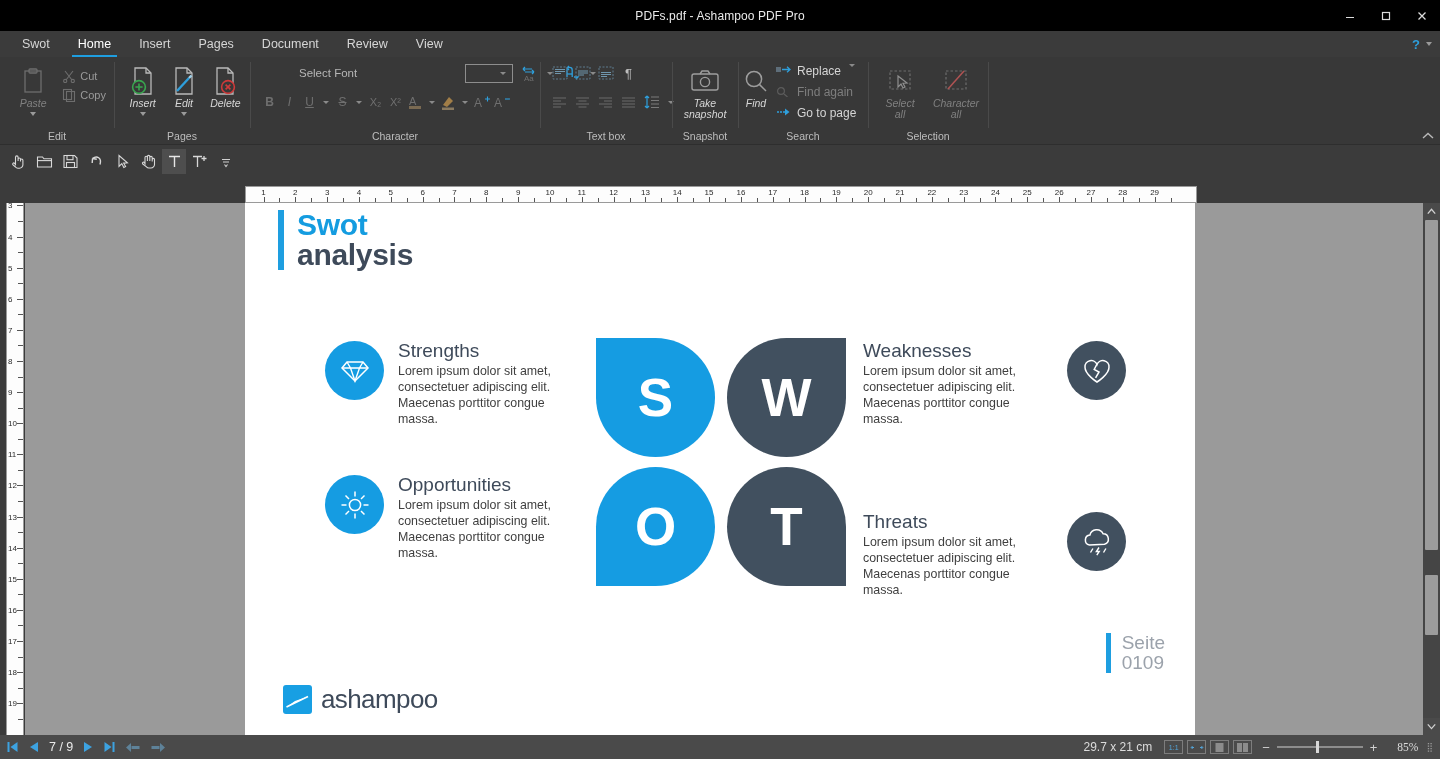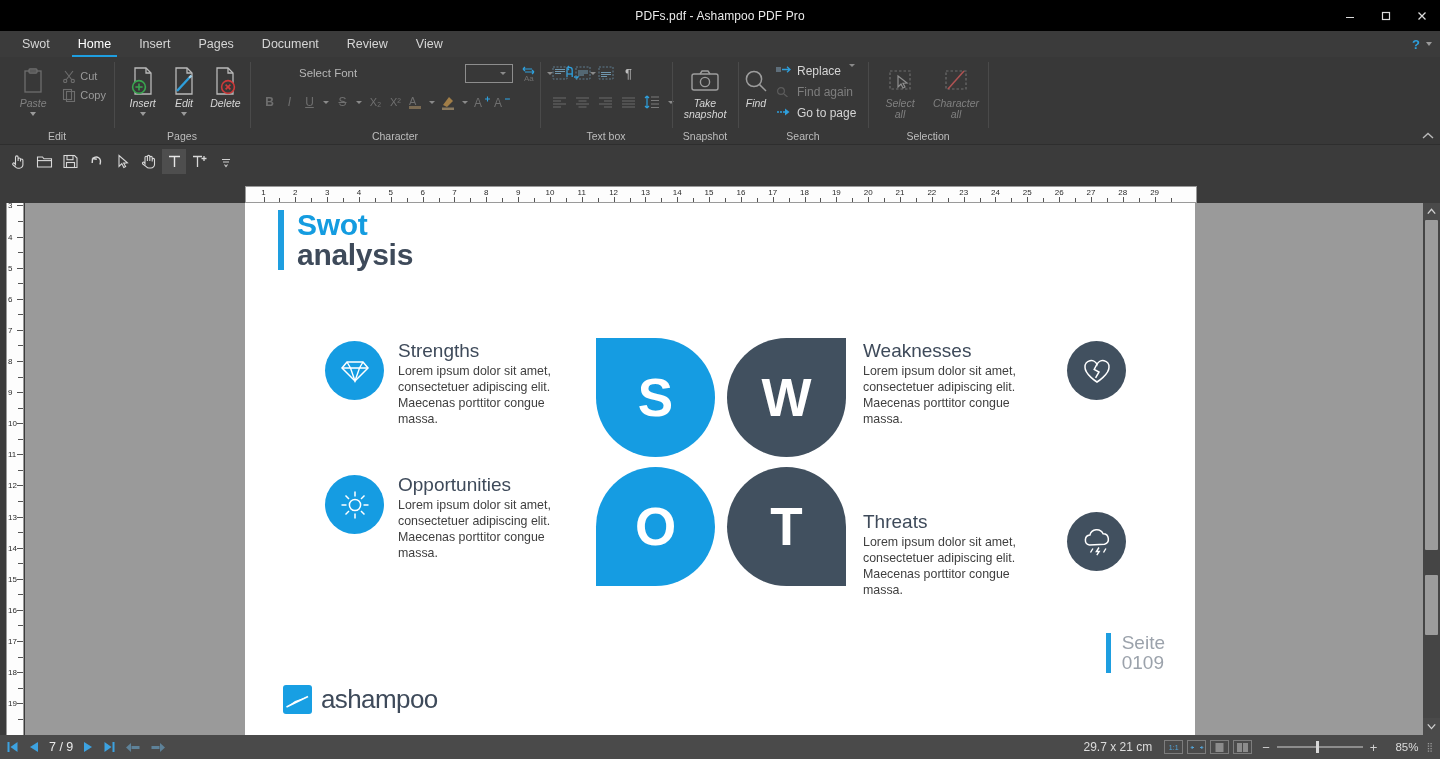--- a/index.html
+++ b/index.html
@@ -193,21 +193,21 @@
   .navbtn.dim { color: #5e8299; }
   .pagenum { font-size: 12.5px; color: #eaeaea; }
   .spacer { flex: 1; }
   .dims { color: #dcdcdc; margin-right: 12px; font-size: 12px; }
   .viewicons { display: flex; align-items: center; gap: 4px; margin-right: 10px; }
   .vbox { width: 19px; height: 14px; border: 1px solid #7d7d7d; display: flex; align-items: center; justify-content: center; font-size: 7px; color: #53a4d8; }
   .zoomgrp { display: flex; align-items: center; gap: 7px; }
   .zsign { color: #d2d2d2; font-size: 13px; }
   .ztrack { width: 86px; height: 2px; background: #8d8d8d; position: relative; }
   .zthumb { position: absolute; left: 39px; top: -5px; width: 3px; height: 12px; background: #d8d8d8; }
-  .zval { color: #dcdcdc; width: 34px; text-align: right; font-size: 11.5px; }
+  .zval { color: #dcdcdc; width: 34px; text-align: right; font-size: 11.5px; font-family: Liberation Serif, serif; }
   .grip { margin-left: 8px; color: #9a9a9a; font-size: 9px; letter-spacing: 1px; }
 </style>
 </head>
 <body>
 
 <div class="app">
 
   <div class="titlebar">
     <div class="title">PDFs.pdf - Ashampoo PDF Pro</div>
     <div class="winbtns">

